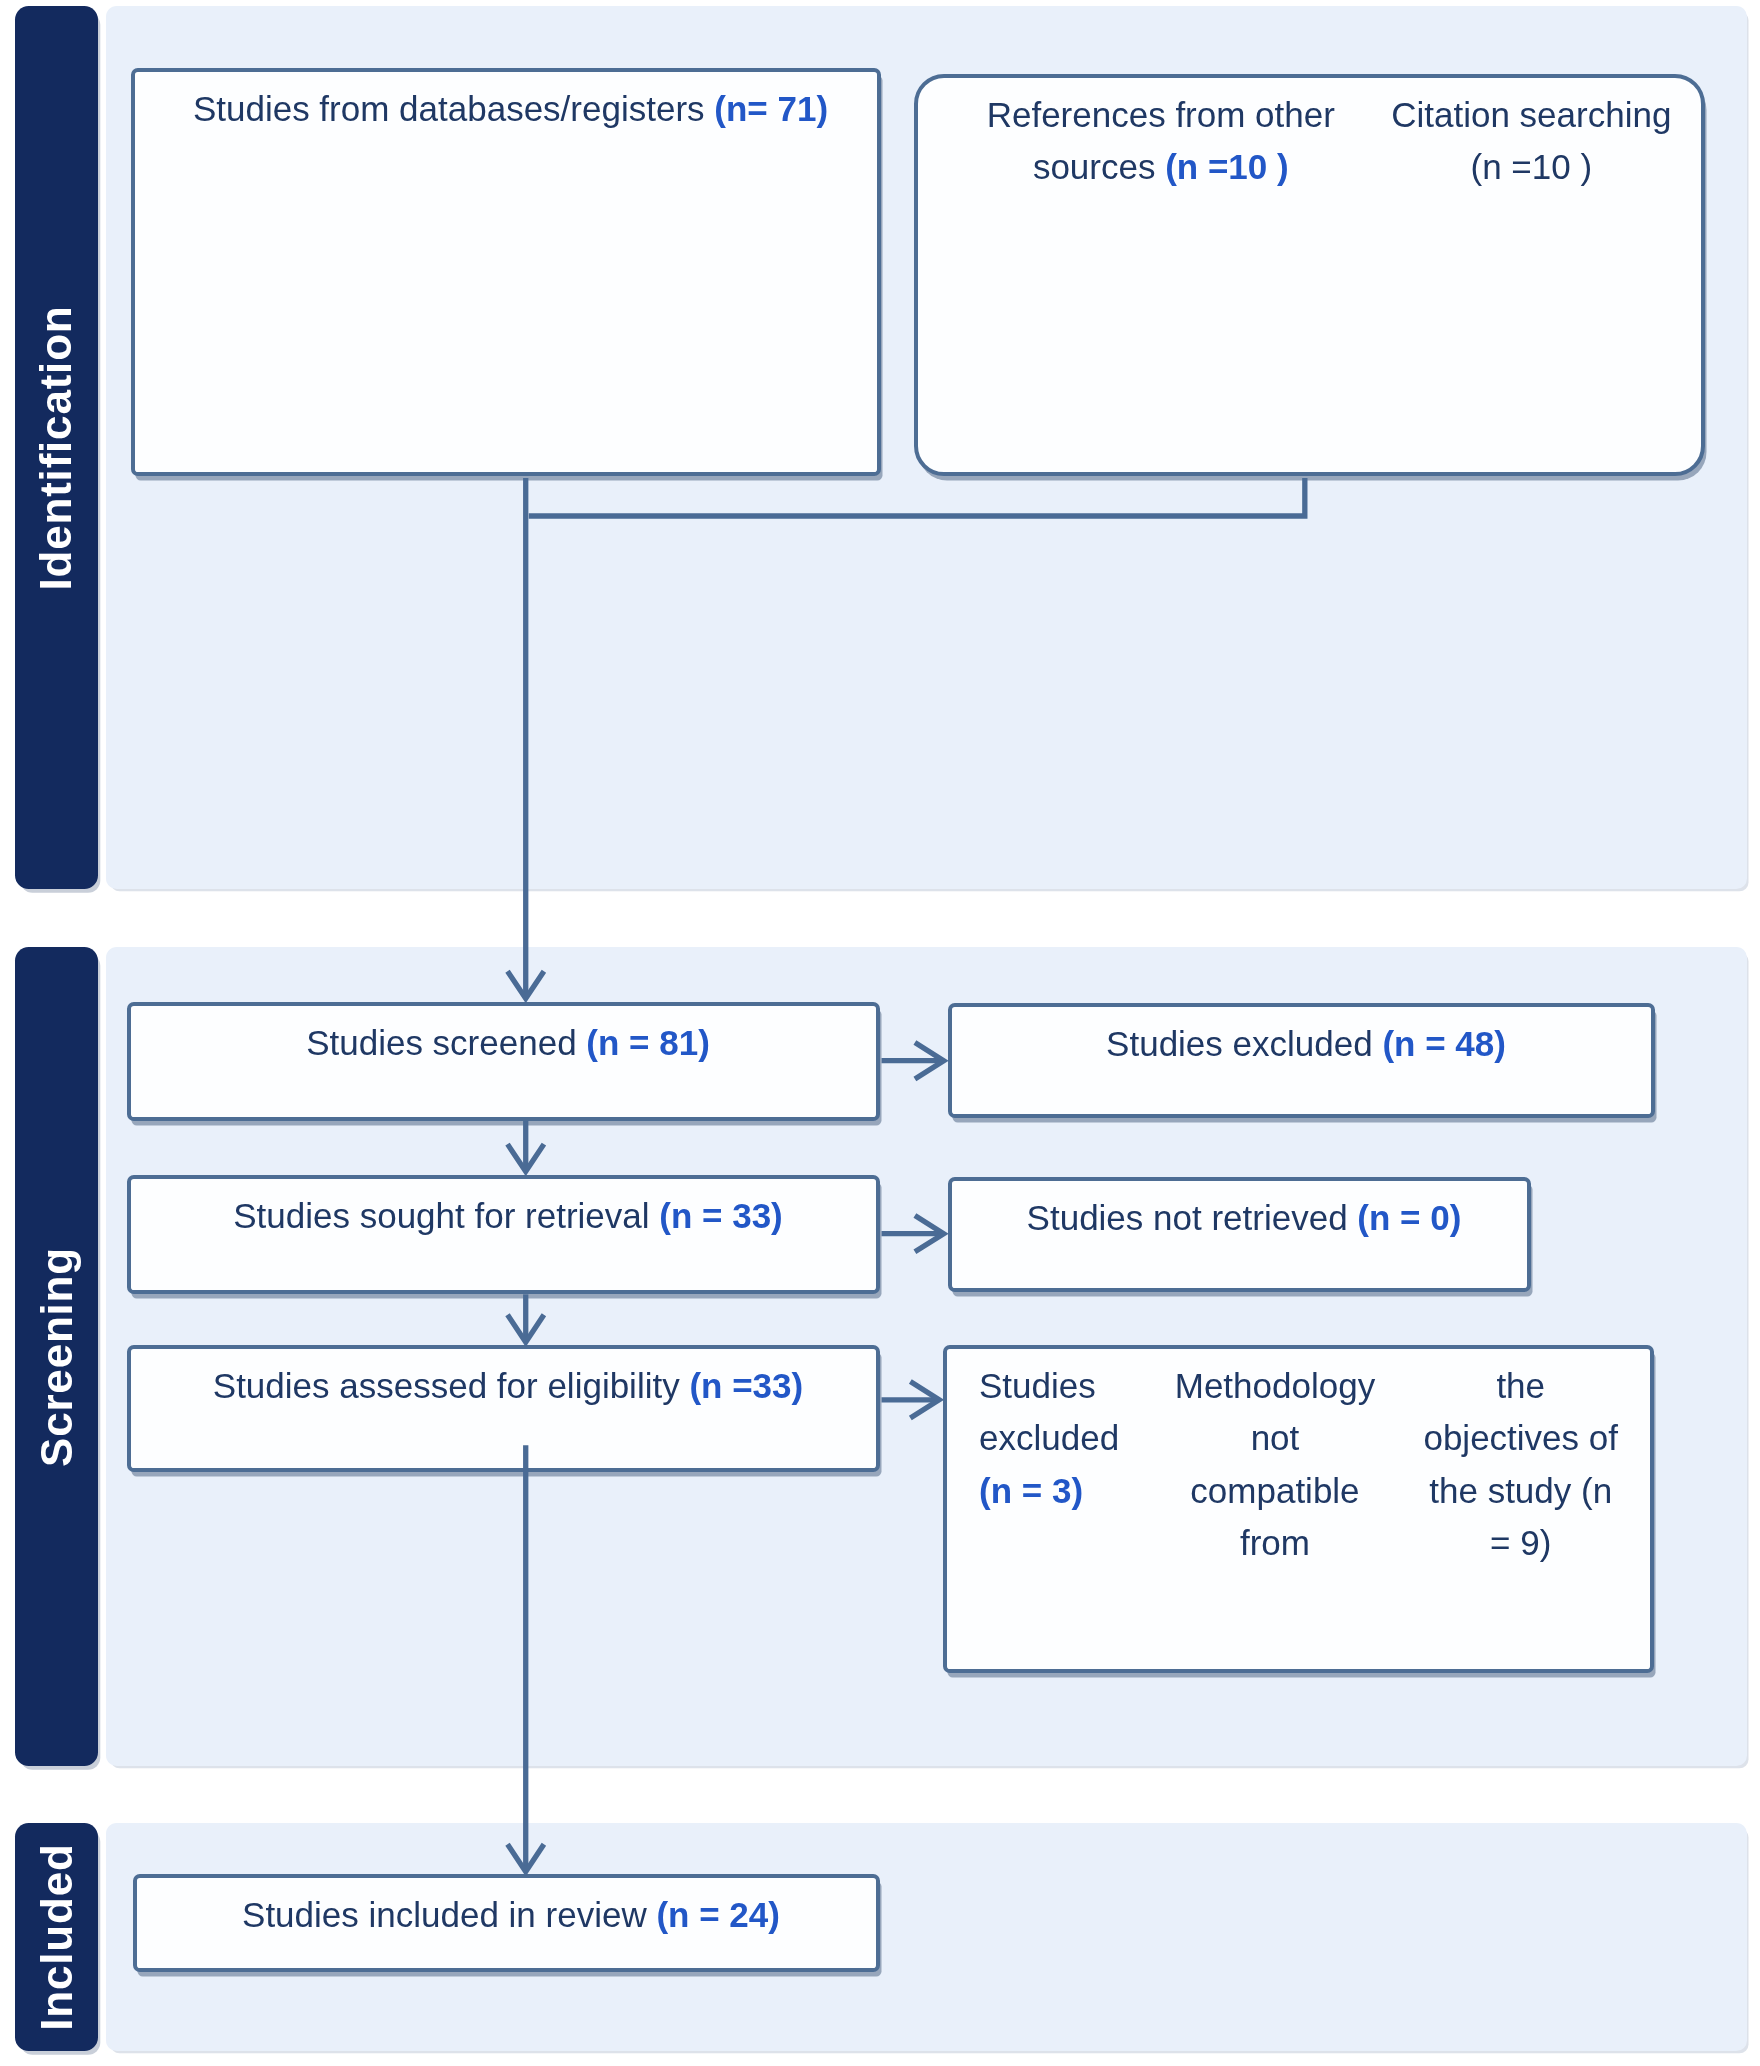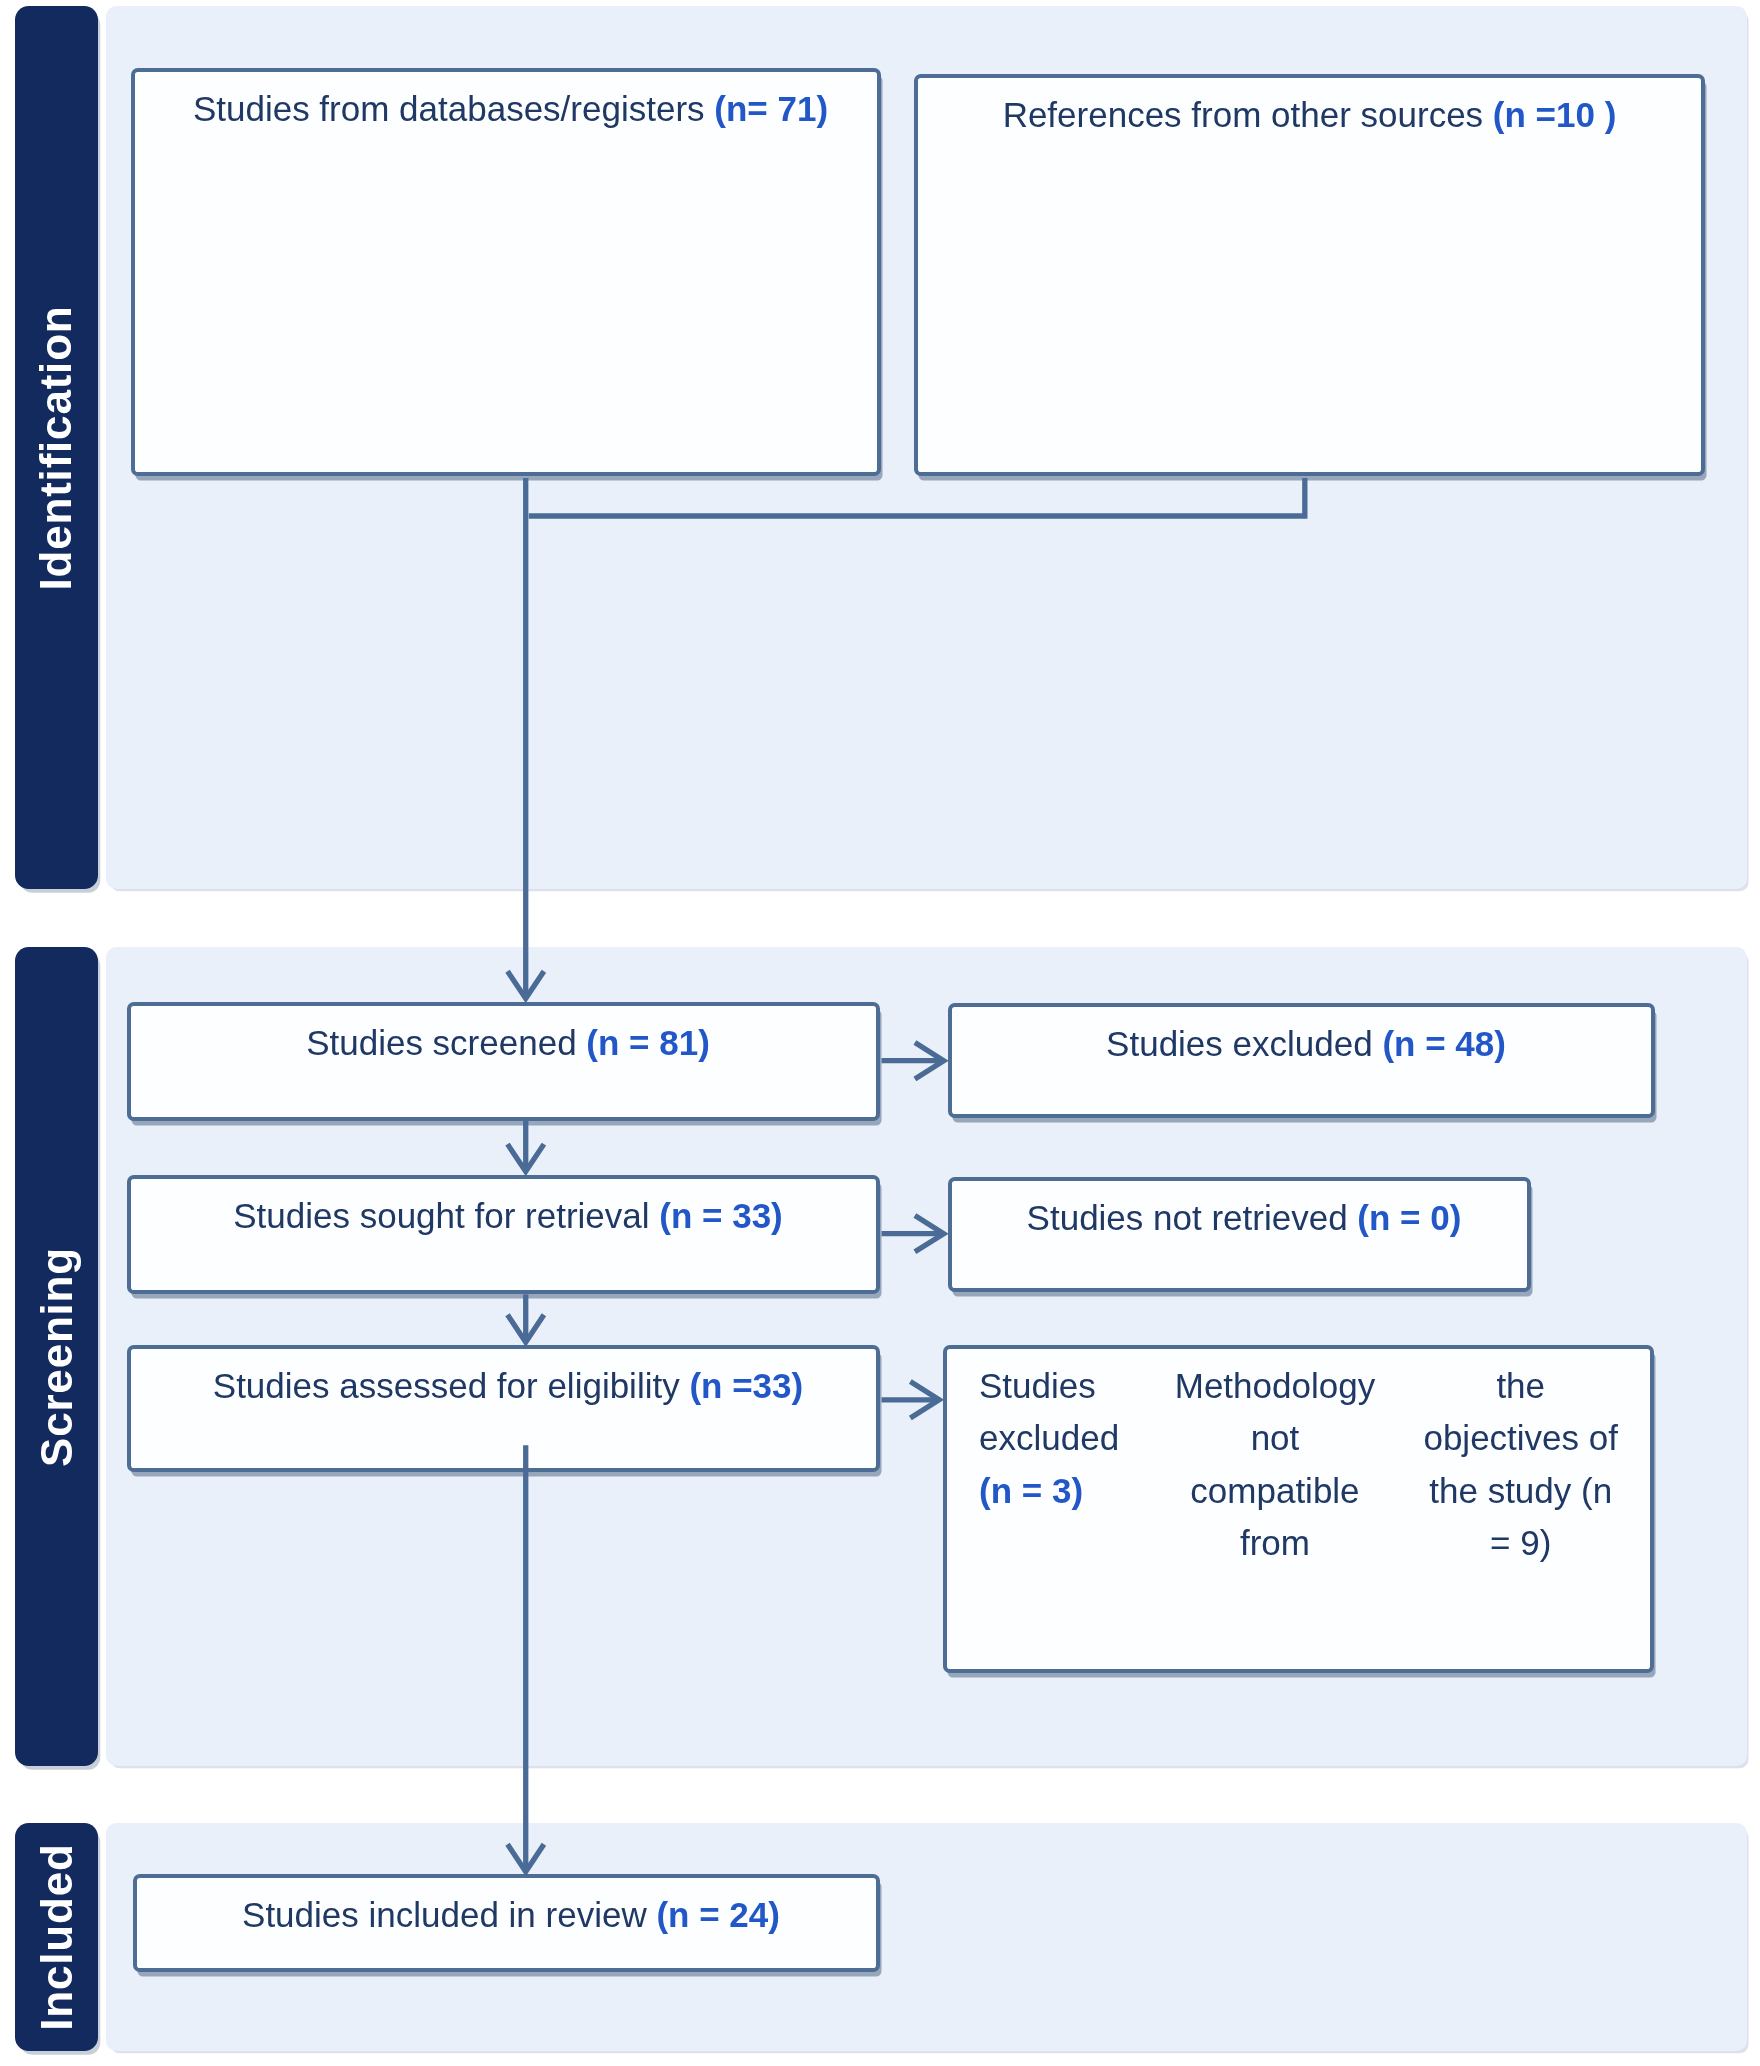--- a/index.html
+++ b/index.html
@@ -67,21 +67,21 @@
     padding:10.6px 23px 10.6px 32px;
     color:var(--text-navy);
     font-size:35px;line-height:1.5;
   }
   .box .bline{min-height:1em;}
   .box .bline span.em{color:var(--text-blue);font-weight:700;}
   .box.center-text{text-align:center;padding-left:21px;padding-right:21px;}
   .box .bline.sub{text-align:center;padding-left:33px;}
 
   .b1{left:131px;top:68px;width:750px;height:408px;}
-  .b2{left:914px;top:74px;width:791px;height:402px;}
+  .b2{left:914px;top:74px;width:791px;height:402px;border-radius:30px;}
   .b3{left:127px;top:1002px;width:753px;height:119px;text-align:right;}
   .b4{left:948px;top:1003px;width:707px;height:115px;text-align:center;}
   .b5{left:127px;top:1175px;width:753px;height:119px;}
   .b6{left:948px;top:1177px;width:583px;height:115px;}
   .b7{left:127px;top:1345px;width:753px;height:127px;}
   .b8{left:943px;top:1345px;width:711px;height:328px;}
   .b9{left:133px;top:1874px;width:747px;height:98px;}
 
   
   svg.connectors{
@@ -113,20 +113,21 @@
   <div class="stagebar incl">
     <span class="vtext">Included</span>
   </div>
 
   <div class="box b1">
       <div class="bline"><span>Studies from databases/registers </span><span class="em">(n</span></div>
       <div class="bline"><span class="em">= 71)</span></div>
     </div>
   <div class="box b2 center-text">
       <div class="bline"><span>References from other sources </span><span class="em">(n =10 )</span></div>
+      <div class="bline"><span>Citation searching (n =10 )</span></div>
     </div>
   <div class="box b3">
       <div class="bline"><span>Studies screened </span><span class="em">(n = 81)</span></div>
     </div>
   <div class="box b4">
       <div class="bline"><span>Studies excluded </span><span class="em">(n = 48)</span></div>
     </div>
   <div class="box b5">
       <div class="bline"><span>Studies sought for retrieval </span><span class="em">(n = 33)</span></div>
     </div>

